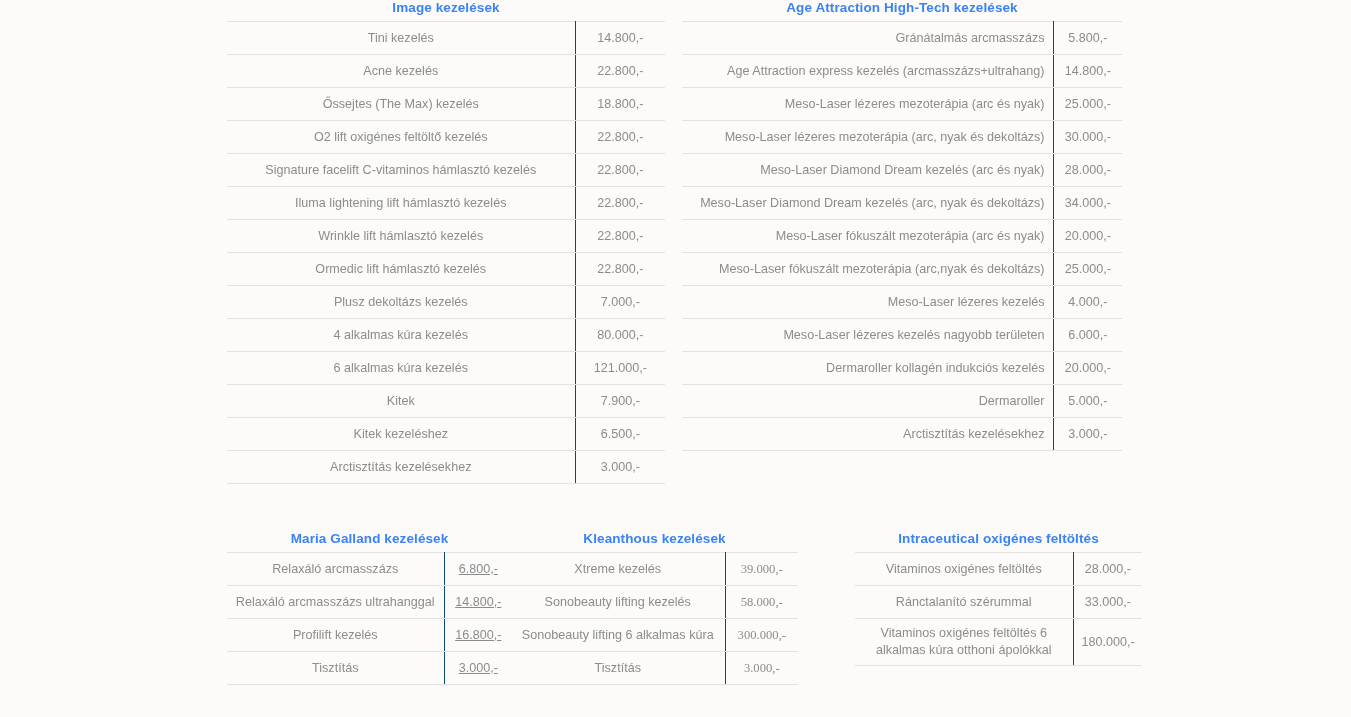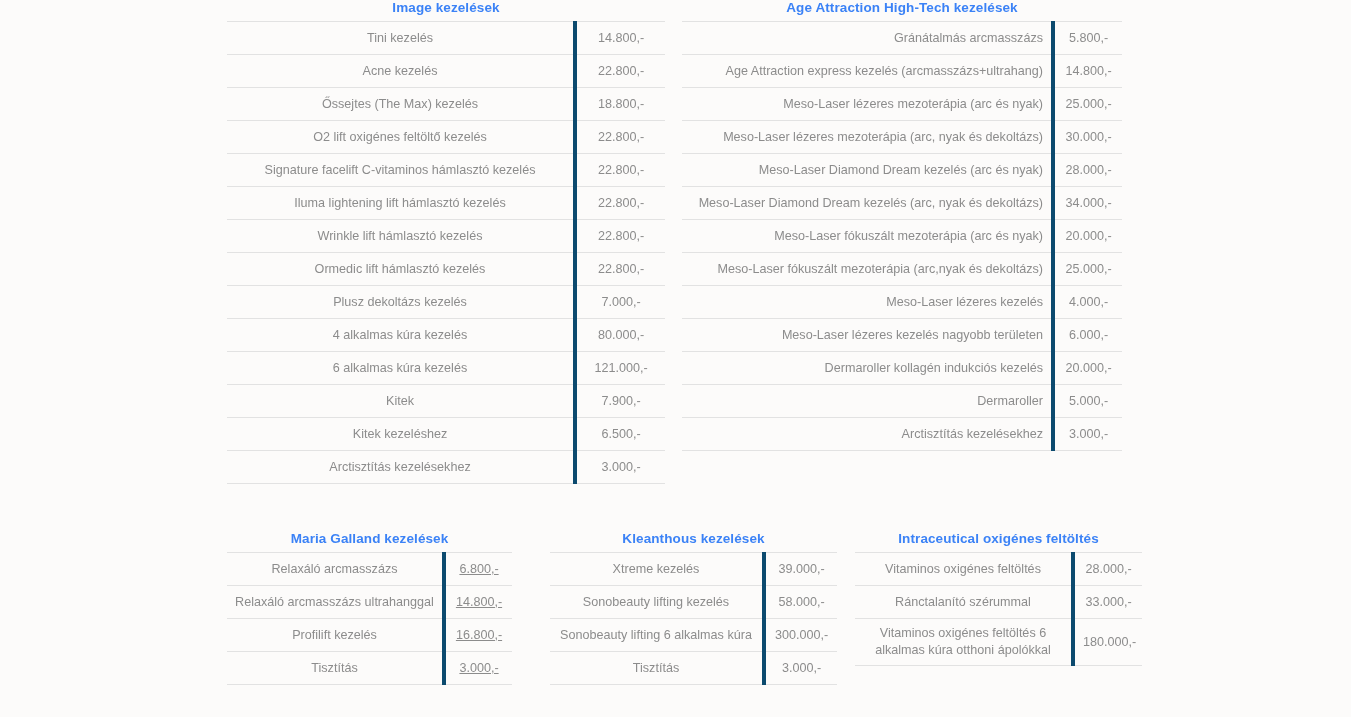--- a/index.html
+++ b/index.html
@@ -48,43 +48,43 @@
     border-bottom: 1px solid #e2e2e2;
     font-size: 12.6px;
     color: #8c8c8c;
     text-align: center;
     vertical-align: middle;
     padding: 6px 8px;
     line-height: 17px;
     font-weight: 400;
   }
   table.price-table td.name-cell {
-    border-right: 4px solid #0c4a6e;
+    border-right: 1px solid #0c4a6e;
   }
   table.price-table tr td {
     height: 33px;
   }
 
   
   #block-image      { left: 227px; top: 0px;   width: 438px; }
   #block-image      td.name-cell  { width: 348px; }
   #block-image      td.price-cell { width: 90px; }
 
   #block-age        { left: 682px; top: 0px;   width: 440px; }
   #block-age        td.name-cell  { width: 371px; text-align: right; }
   #block-age        td.price-cell { width: 69px; }
 
   
   #block-maria      { left: 227px; top: 531px; width: 285px; }
   #block-maria      td.name-cell  { width: 217px; }
   #block-maria      td.price-cell { width: 68px; text-decoration: underline; }
 
-  #block-kleanthous { left: 550px; top: 531px; width: 287px; }
+  #block-kleanthous { left: 511px; top: 531px; width: 287px; }
   #block-kleanthous td.name-cell  { width: 214px; }
-  #block-kleanthous td.price-cell { width: 73px; }
+  #block-kleanthous td.price-cell { width: 73px; font-family: Liberation Serif, serif; }
 
   #block-intra      { left: 855px; top: 531px; width: 287px; }
   #block-intra      td.name-cell  { width: 218px; }
   #block-intra      td.price-cell { width: 69px; }
 
   #block-intra table.price-table tr:last-child td { height: 47px; }
 </style>
 </head>
 <body>
 

